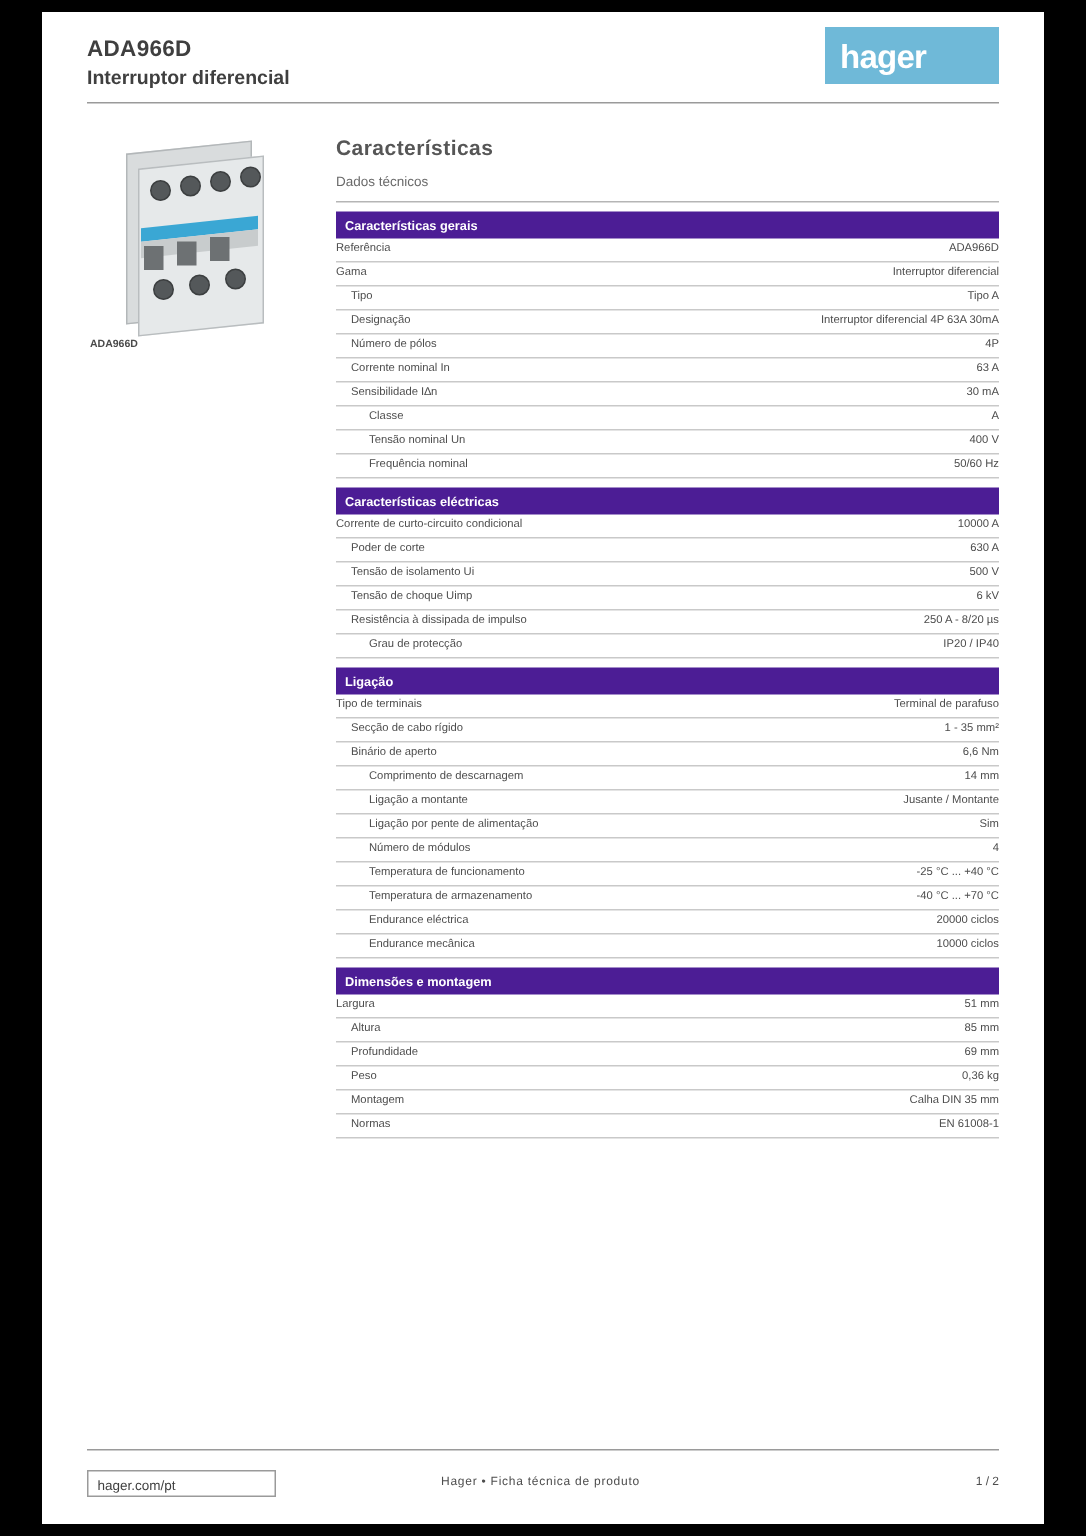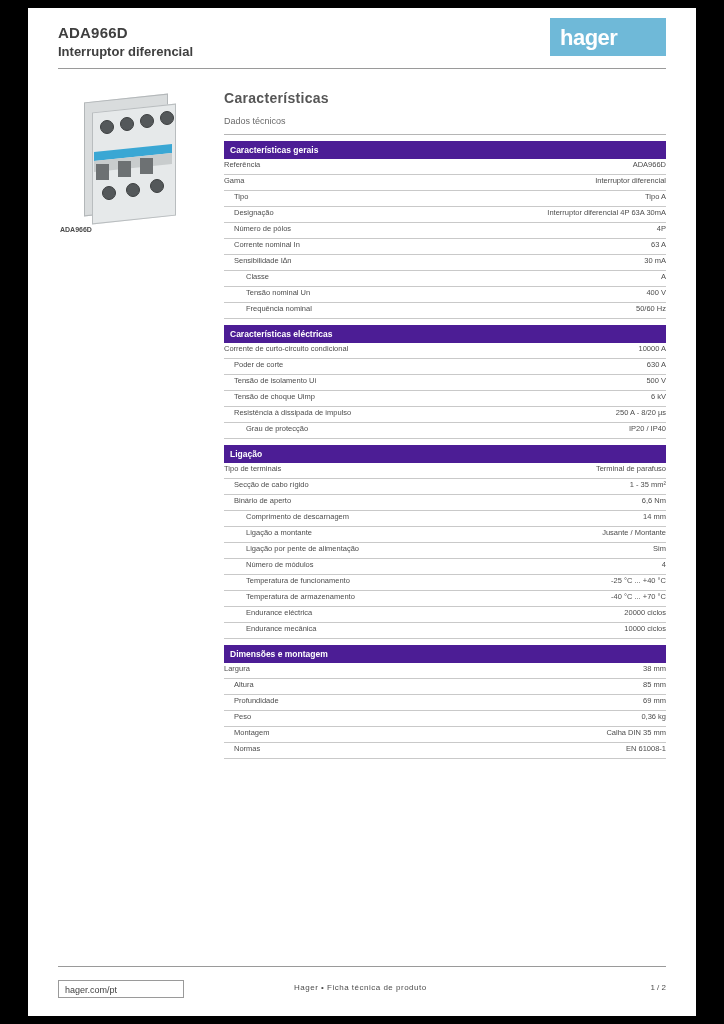--- a/index.html
+++ b/index.html
@@ -404,21 +404,21 @@
           <span class="lbl ind2">Endurance eléctrica</span>
           <span class="val">20000 ciclos</span>
         </div>
         <div class="row">
           <span class="lbl ind2">Endurance mecânica</span>
           <span class="val">10000 ciclos</span>
         </div>
         <div class="band">Dimensões e montagem</div>
         <div class="row">
           <span class="lbl">Largura</span>
-          <span class="val">38 mm</span>
+          <span class="val">51 mm</span>
         </div>
         <div class="row">
           <span class="lbl ind">Altura</span>
           <span class="val">85 mm</span>
         </div>
         <div class="row">
           <span class="lbl ind">Profundidade</span>
           <span class="val">69 mm</span>
         </div>
         <div class="row">

